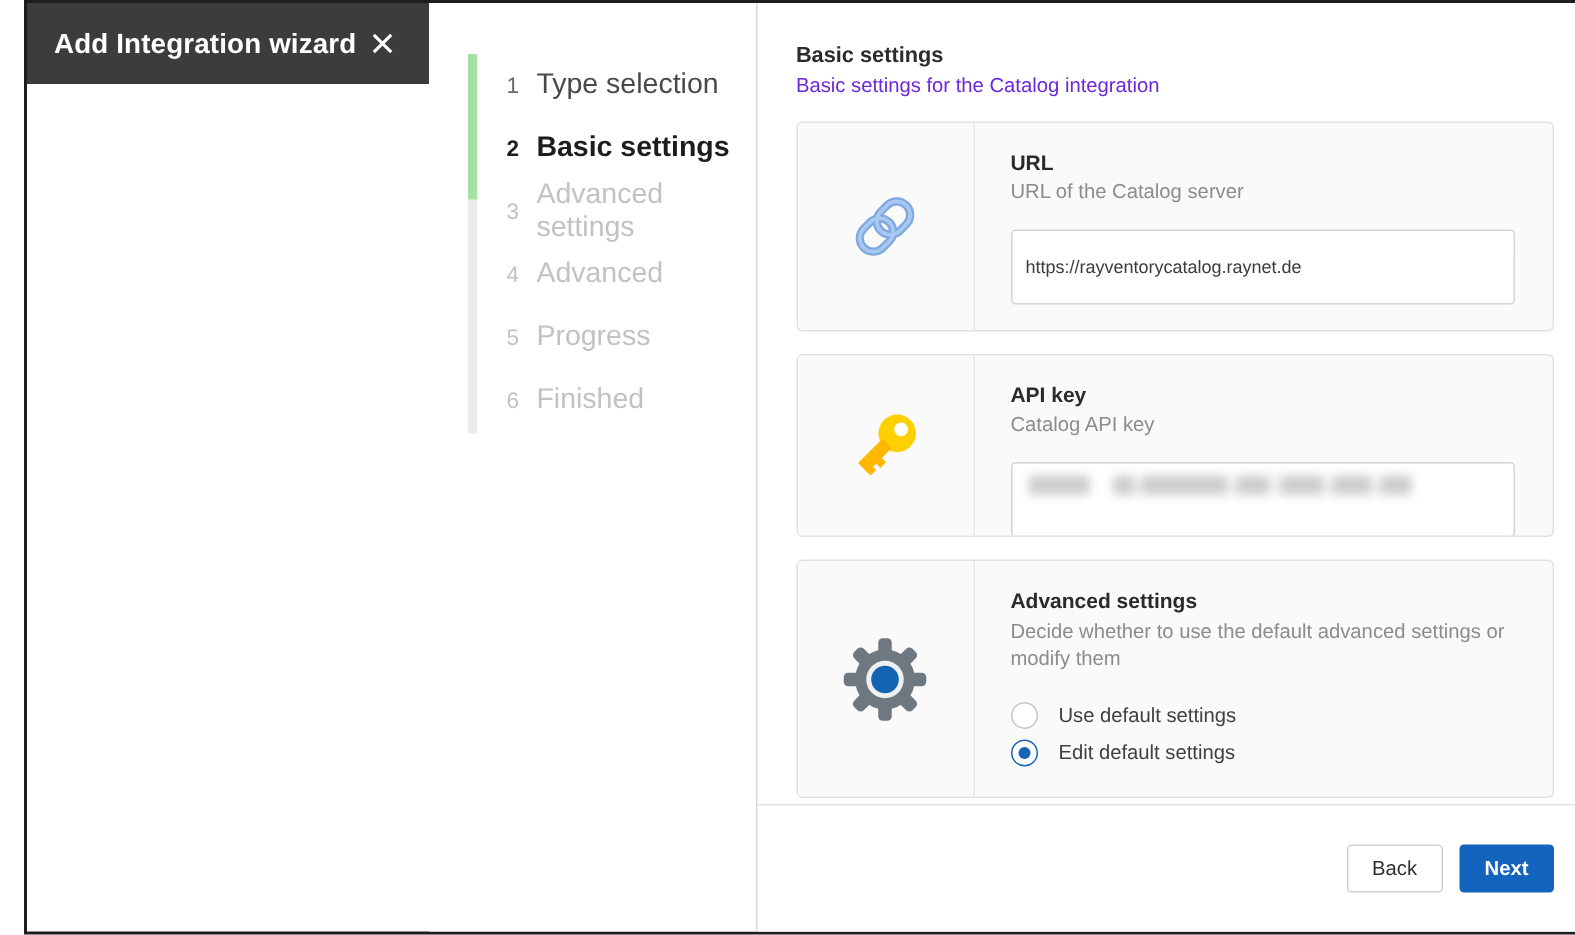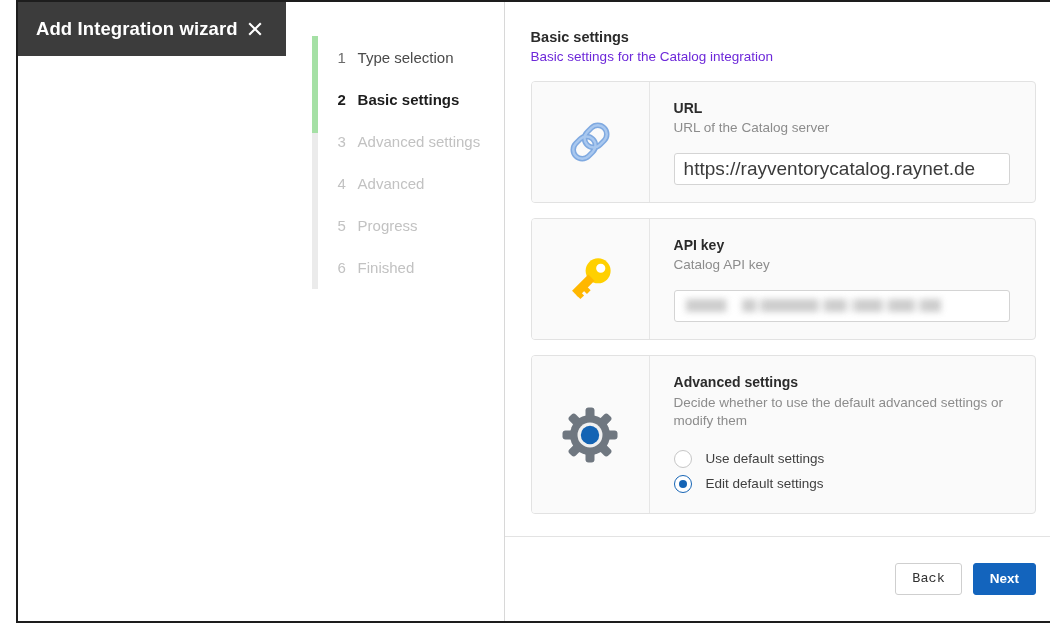--- a/index.html
+++ b/index.html
@@ -105,21 +105,21 @@
     box-sizing: border-box;
     cursor: default;
   }
   .step .num {
     width: 20px;
     font-size: 15px;
     color: #6b6b6b;
     flex: 0 0 auto;
   }
   .step .label {
-    font-size: 15px;
+    font-size: 19px;
     color: #4a4a4a;
   }
   .step.done .num { color:#6b6b6b; }
   .step.done .label { color:#4a4a4a; }
   .step.active .num,
   .step.active .label {
     color: #1d1d1d;
     font-weight: bold;
   }
   .step.upcoming .num,
@@ -192,28 +192,28 @@
     color: #8c8c8c;
     margin: 0;
     line-height: 1.35;
   }
 
   .field {
     margin-top: 16px;
   }
   .text-input {
     width: 100%;
-    height: 32px;
+    height: 50px;
     box-sizing: border-box;
     border: 1px solid #d4d4d4;
     border-radius: 3px;
     background: #ffffff;
     padding: 0 9px;
     font-family: "Liberation Sans", sans-serif;
-    font-size: 19px;
+    font-size: 12px;
     color: #3b3b3b;
     outline: none;
   }
   .text-input::placeholder { color: #b6b6b6; }
 
   
   .secret-wrap {
     position: relative;
     width: 100%;
     height: 32px;
@@ -307,21 +307,20 @@
     min-width: 52px;
     cursor: pointer;
     box-sizing: border-box;
     line-height: 30px;
     text-align: center;
   }
   .btn-secondary {
     background: #ffffff;
     border: 1px solid #cfcfcf;
     color: #313131;
-    font-family: Liberation Mono, monospace;
   }
   .btn-primary {
     background: #1364bd;
     border: 1px solid #1364bd;
     color: #ffffff;
     font-weight: bold;
   }
 </style>
 </head>
 <body>

